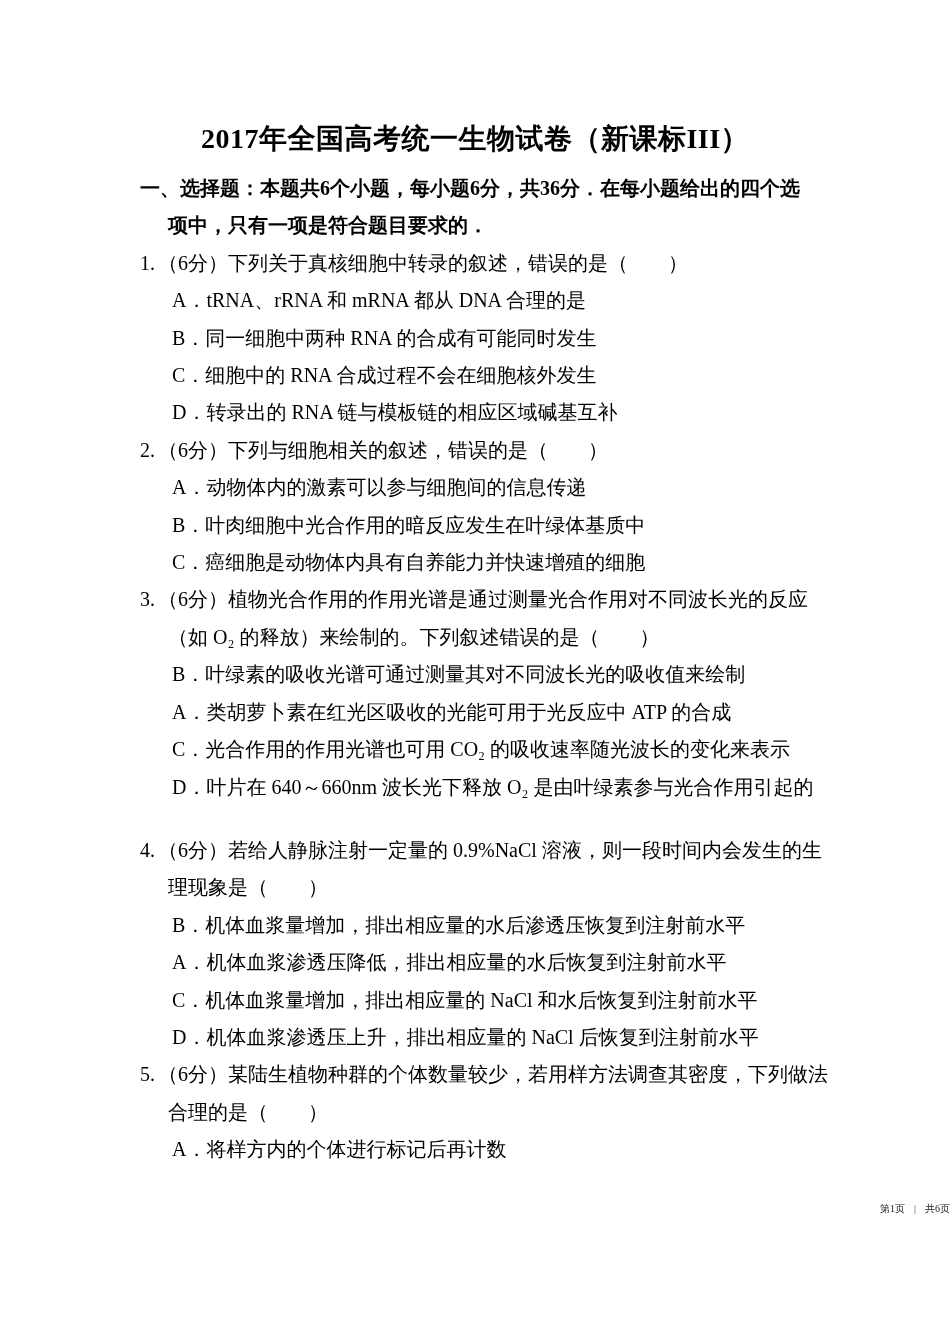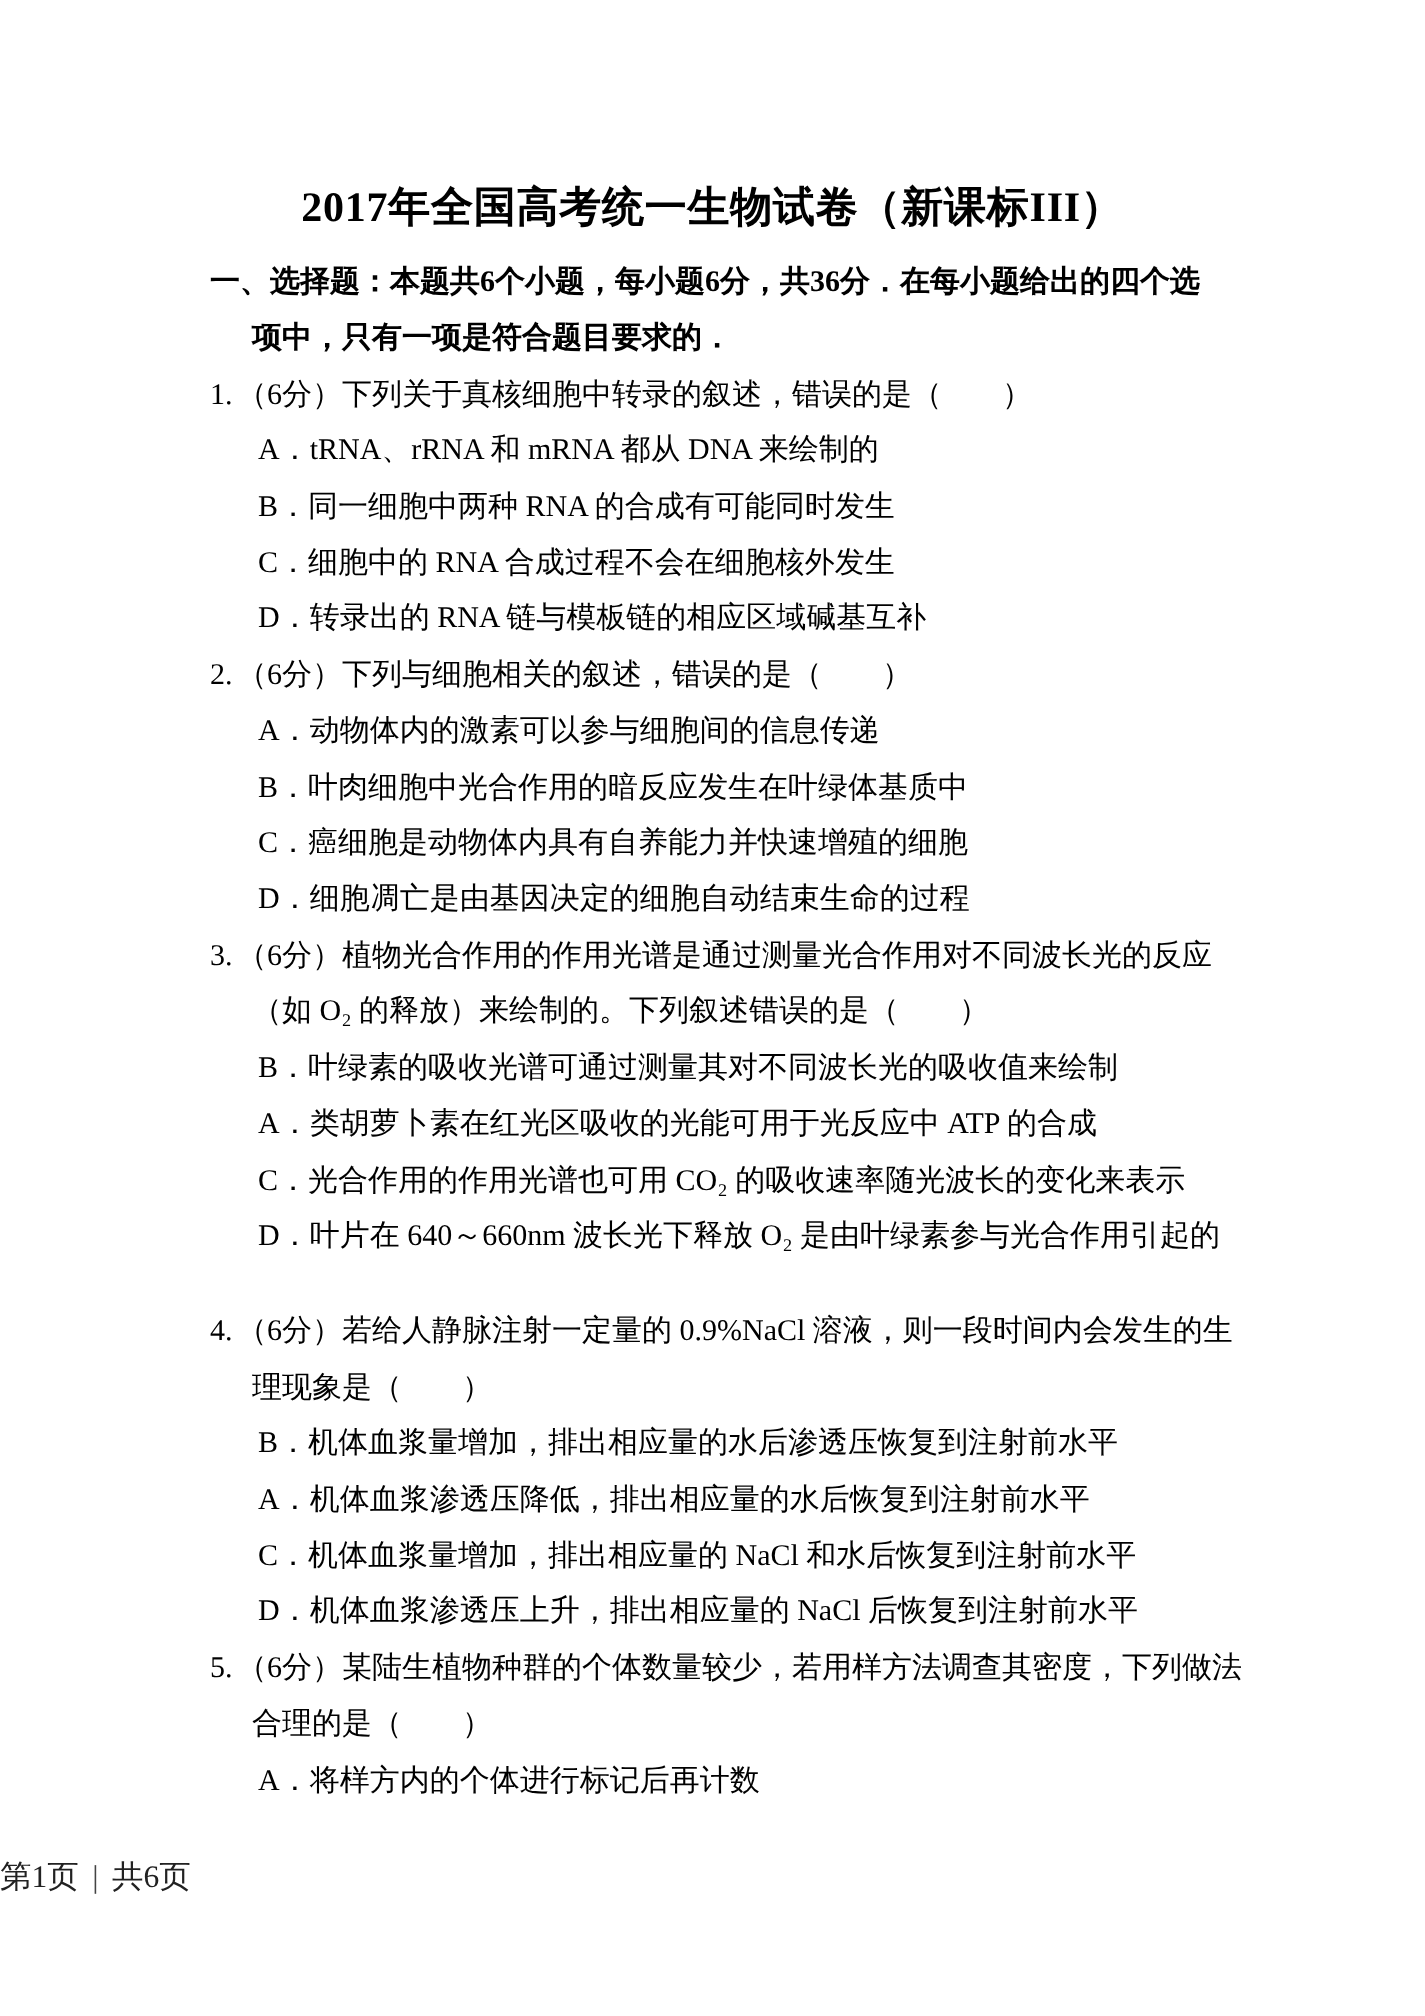--- a/index.html
+++ b/index.html
@@ -49,25 +49,25 @@
   }
   .qnum {
     display: inline-block;
     margin-right: 3px;
   }
   .gap-before {
     margin-top: 26px;
   }
   .footer {
     position: absolute;
-    top: 1238px;
+    top: 1196px;
     left: 0;
     width: 100%;
-    text-align: left;
-    font-size: 21px;
+    text-align: right;
+    font-size: 10px;
     color: #222222;
     line-height: 26px;
   }
   .footer .sep {
     display: inline-block;
     margin: 0 9px;
     color: #444444;
   }
 </style>
 </head>
@@ -77,32 +77,31 @@
 
   <h1 class="page-title">2017年全国高考统一生物试卷（新课标III）</h1>
 
   <div class="content">
 
     <div class="line section-line">一、选择题：本题共6个小题，每小题6分，共36分．在每小题给出的四个选</div>
     <div class="line section-line cont">项中，只有一项是符合题目要求的．</div>
 
     <div class="question">
       <div class="line"><span class="qnum">1.</span><span>（6分）下列关于真核细胞中转录的叙述，错误的是（　　）</span></div>
-      <div class="line option">A．tRNA、rRNA 和 mRNA 都从 DNA 来绘制的</div>
+      <div class="line option">A．tRNA、rRNA 和 mRNA 都从 DNA 合理的是</div>
       <div class="line option">B．同一细胞中两种 RNA 的合成有可能同时发生</div>
       <div class="line option">C．细胞中的 RNA 合成过程不会在细胞核外发生</div>
       <div class="line option">D．转录出的 RNA 链与模板链的相应区域碱基互补</div>
     </div>
 
     <div class="question">
       <div class="line"><span class="qnum">2.</span><span>（6分）下列与细胞相关的叙述，错误的是（　　）</span></div>
       <div class="line option">A．动物体内的激素可以参与细胞间的信息传递</div>
       <div class="line option">B．叶肉细胞中光合作用的暗反应发生在叶绿体基质中</div>
       <div class="line option">C．癌细胞是动物体内具有自养能力并快速增殖的细胞</div>
-      <div class="line option">D．细胞凋亡是由基因决定的细胞自动结束生命的过程</div>
     </div>
 
     <div class="question">
       <div class="line"><span class="qnum">3.</span><span>（6分）植物光合作用的作用光谱是通过测量光合作用对不同波长光的反应</span></div>
       <div class="line cont">（如 O₂ 的释放）来绘制的。下列叙述错误的是（　　）</div>
       <div class="line option">B．叶绿素的吸收光谱可通过测量其对不同波长光的吸收值来绘制</div>
       <div class="line option">A．类胡萝卜素在红光区吸收的光能可用于光反应中 ATP 的合成</div>
       <div class="line option">C．光合作用的作用光谱也可用 CO₂ 的吸收速率随光波长的变化来表示</div>
       <div class="line option">D．叶片在 640～660nm 波长光下释放 O₂ 是由叶绿素参与光合作用引起的</div>
     </div>

